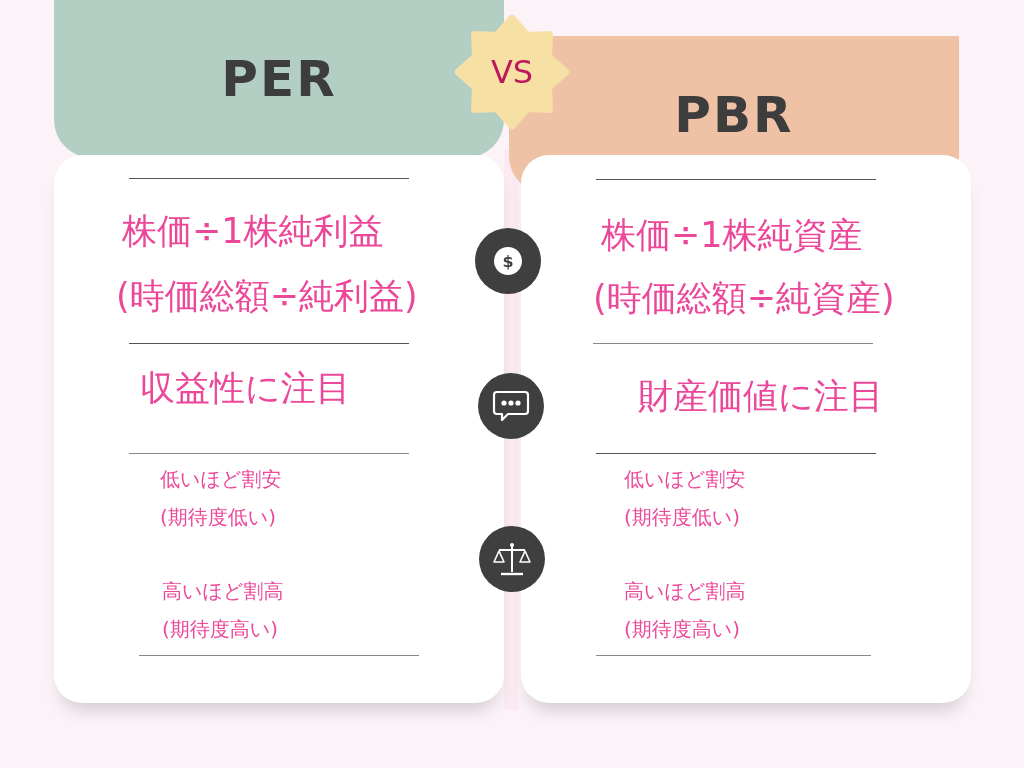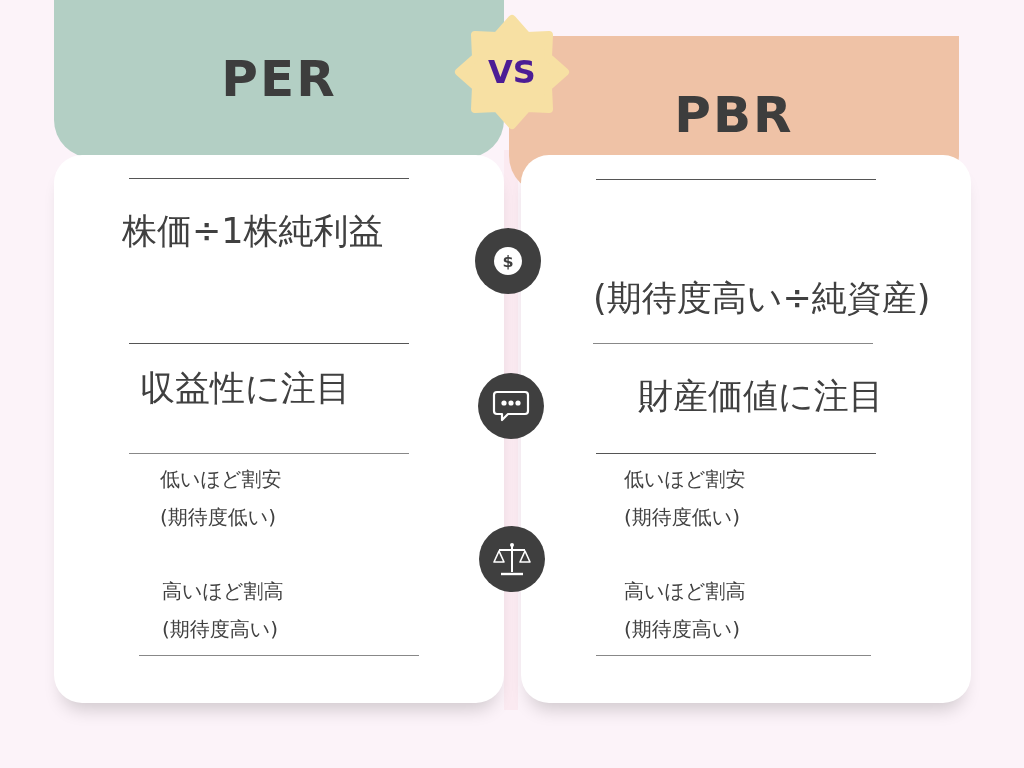--- a/index.html
+++ b/index.html
@@ -17,38 +17,38 @@
       font-weight: bold; font-size: 50px; letter-spacing: 2px;
       color: #3d3d3d;
     }
     .header-left { left: 54px; width: 450px; background: #b3cfc4; border-radius: 0 0 38px 38px; }
     .header-right { left: 509px; width: 450px; background: #efc2a6; border-radius: 0 0 38px 38px; margin-top: 36px; }
     .vs-badge {
       position: absolute; left: 453px; top: 13px; width: 118px; height: 118px;
       display: flex; align-items: center; justify-content: center;
     }
     .vs-badge svg { position: absolute; left: 0; top: 0; }
-    .vs-text { position: relative; font-weight: bold; font-size: 32px; color: #4c1d95; }
+    .vs-text { position: relative; font-weight: normal; font-size: 32px; color: #be185d; }
 
     .timeline {
       position: absolute; left: 504px; top: 150px; width: 14px; height: 560px;
       background: #fbeaf1;
     }
     .card {
       position: absolute; top: 155px; width: 450px; height: 548px;
       background: #ffffff; border-radius: 28px;
       box-shadow: 0 14px 18px -8px rgba(0,0,0,0.18);
     }
     .card-left { left: 54px; }
     .card-right { left: 521px; }
 
     .rule { position: absolute; height: 1px; background: #555; }
     .rule.light { background: #888; }
 
-    .txt { position: absolute; white-space: nowrap; color: #404040; }
+    .txt { position: absolute; white-space: nowrap; color: #ec4899; }
     .big { font-size: 35px; }
     .mid { font-size: 20px; line-height: 38px; }
 
     .icon-circle {
       position: absolute; width: 66px; height: 66px; border-radius: 50%;
       background: #3f3f3f; display: flex; align-items: center; justify-content: center;
     }
   </style>
 </head>
 <body>
@@ -65,33 +65,35 @@
 <div class="vs-badge">
   <svg width="118" height="118" viewBox="0 0 118 118">
     <polygon fill="#f7e0a3" stroke="#f7e0a3" stroke-width="8" stroke-linejoin="round" points="59,6 74,23 96,22 95,44 112,59 95,74 96,96 74,95 59,112 44,95 22,96 23,74 6,59 23,44 22,22 44,23"></polygon>
   </svg>
   <span class="vs-text">VS</span>
 </div>
 
 <div class="card card-left">
   <div class="rule" style="left:75px; top:23px; width:280px;"></div>
   <div class="txt big" style="left:68px; top:53px;">株価÷1株純利益</div>
+  <div class="txt big" style="left:62px; top:118px;">(時価総額÷純利益)</div>
   <div class="rule" style="left:75px; top:188px; width:280px;"></div>
   <div class="txt big" style="left:86px; top:210px;">収益性に注目</div>
   <div class="rule light" style="left:75px; top:298px; width:280px;"></div>
   <div class="txt mid" style="left:106px; top:305px;">低いほど割安</div>
   <div class="txt mid" style="left:106px; top:343px;">(期待度低い)</div>
   <div class="txt mid" style="left:108px; top:417px;">高いほど割高</div>
   <div class="txt mid" style="left:108px; top:455px;">(期待度高い)</div>
   <div class="rule light" style="left:85px; top:500px; width:280px;"></div>
 </div>
 
 <div class="card card-right">
   <div class="rule" style="left:75px; top:24px; width:280px;"></div>
-  <div class="txt big" style="left:72px; top:120px;">(期待度高い÷純資産)</div>
+  <div class="txt big" style="left:80px; top:57px;">株価÷1株純資産</div>
+  <div class="txt big" style="left:72px; top:120px;">(時価総額÷純資産)</div>
   <div class="rule light" style="left:72px; top:188px; width:280px;"></div>
   <div class="txt big" style="left:73px; top:218px;margin-left:44px;">財産価値に注目</div>
   <div class="rule" style="left:75px; top:298px; width:280px;"></div>
   <div class="txt mid" style="left:103px; top:305px;">低いほど割安</div>
   <div class="txt mid" style="left:103px; top:343px;">(期待度低い)</div>
   <div class="txt mid" style="left:103px; top:417px;">高いほど割高</div>
   <div class="txt mid" style="left:103px; top:455px;">(期待度高い)</div>
   <div class="rule light" style="left:75px; top:500px; width:275px;"></div>
 </div>
 

